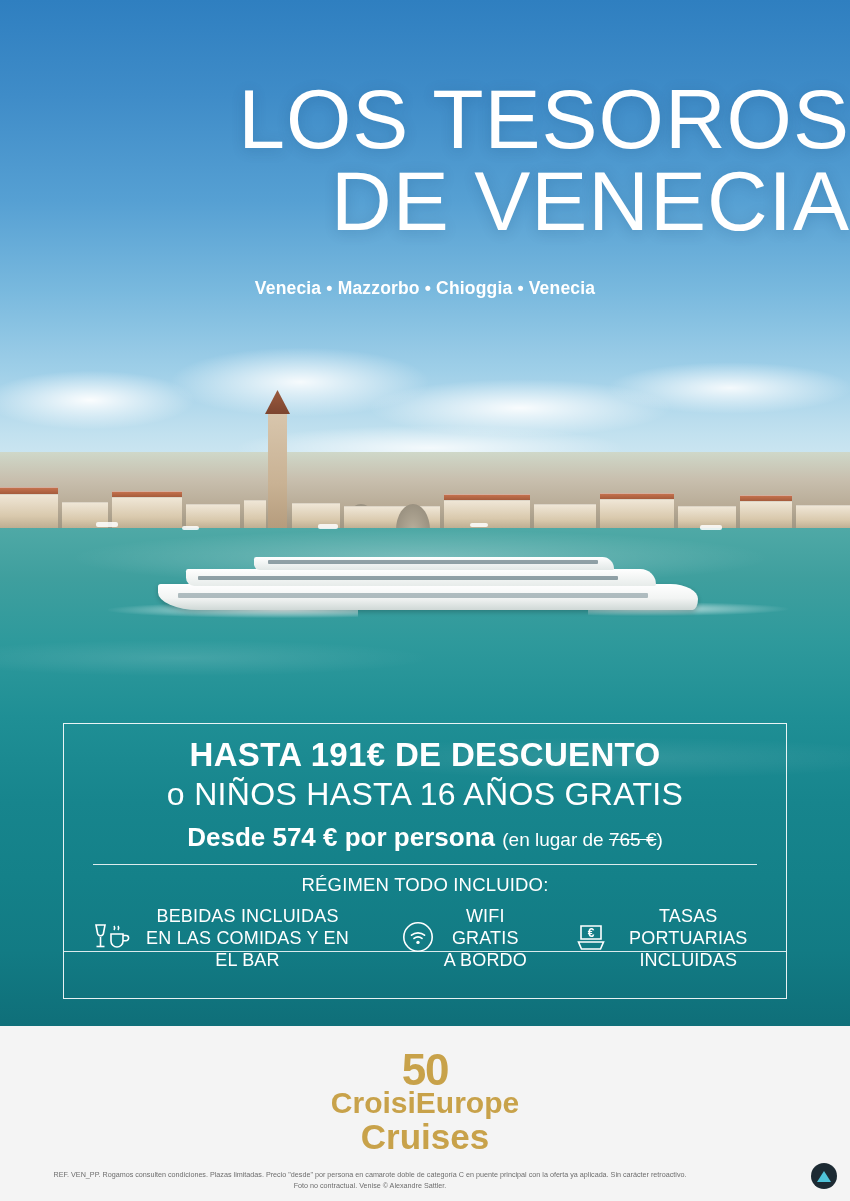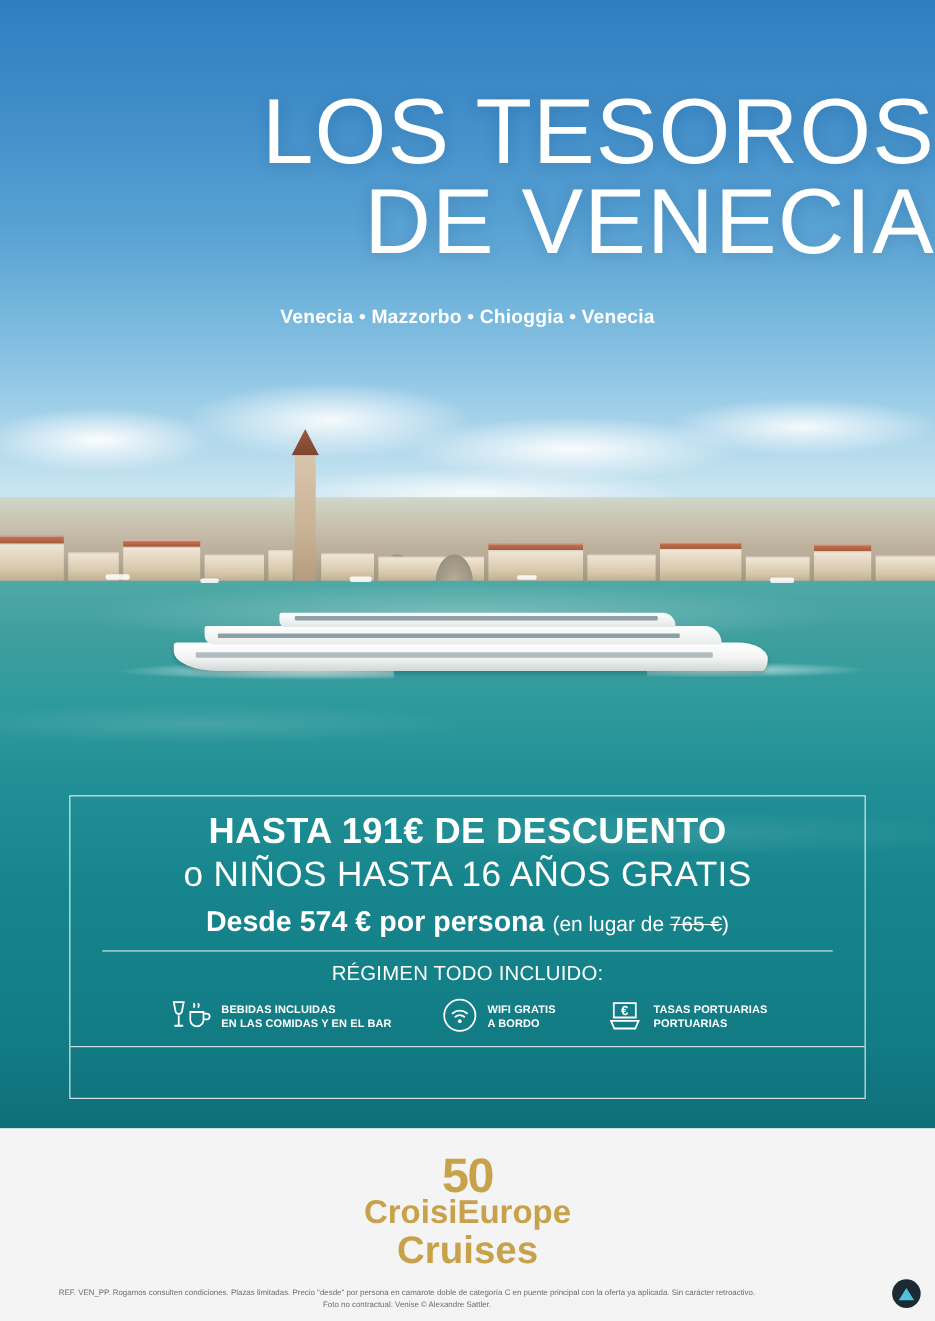--- a/index.html
+++ b/index.html
@@ -144,21 +144,21 @@
     margin: 11px auto 0; width: 664px; height: 1px; background: rgba(255,255,255,.85);
   }
   .regimen {
     margin-top: 9px; text-align: center; font-size: 18.5px; font-weight: 300; letter-spacing: .01em;
   }
   .perks {
     margin-top: 10px; display: flex; justify-content: center; align-items: center; gap: 46px;
     padding: 0 26px;
   }
   .perk { display: flex; align-items: center; gap: 9px; }
-  .perk-txt { font-size: 10px; font-weight: bold; line-height: 1.22; letter-spacing: .01em; }
+  .perk-txt { font-size: 18px; font-weight: normal; line-height: 1.22; letter-spacing: .01em; text-align: center; }
   .rule2 {
     margin: 12px auto 0; width: 722px; height: 1px; background: rgba(255,255,255,.85);
     position: absolute; left: 0; top: 215px;
   }
   .dates {
     position: absolute; left: 0; top: 226px; width: 724px; text-align: center;
     font-size: 30px; font-weight: 300; letter-spacing: .01em;
   }
 
   
@@ -302,21 +302,21 @@
           <svg width="34" height="34" viewBox="0 0 34 34">
             <g fill="none" stroke="#ffffff" stroke-width="1.6">
               <path d="M7 6 h20 v13 h-20 z"></path>
               <path d="M4.5 22 h25 l-3 7 h-19 z"></path>
             </g>
             <text x="17" y="17" font-family="Liberation Sans, sans-serif" font-size="12" font-weight="bold" fill="#ffffff" text-anchor="middle">€</text>
           </svg>
         </span>
         <span class="perk-txt">
           <span>TASAS PORTUARIAS</span><br>
-          <span>PORTUARIAS</span>
+          <span>INCLUIDAS</span>
         </span>
       </div>
 
     </div>
 
     <div class="rule2"></div>
   </div>
 
   <div class="footer">
     <div class="logo">

